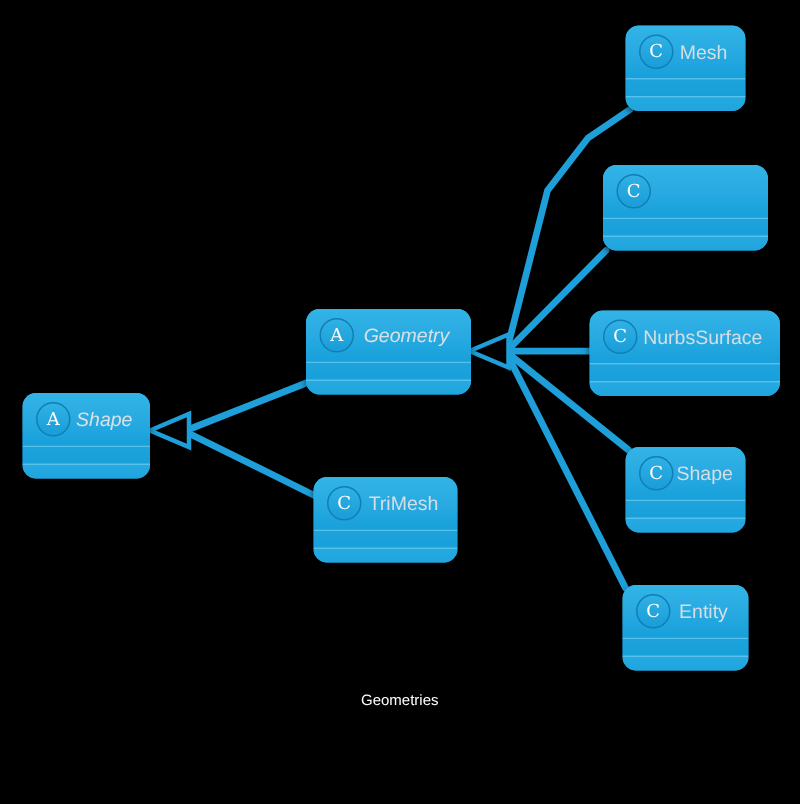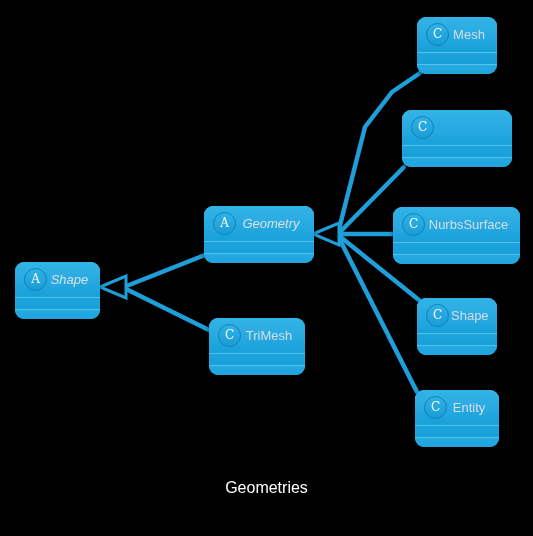--- a/index.html
+++ b/index.html
@@ -84,25 +84,25 @@
     background: linear-gradient(to bottom, #1EA3DC 0%, #17A0DA 100%);
   }
   .node-compartment.last {
     height: 10px;
     background: linear-gradient(to bottom, #25A9E1 0%, #1FA4DD 100%);
   }
 
   #caption {
     position: absolute;
     left: 0;
-    top: 479px;
+    top: 462px;
     width: 533px;
     text-align: center;
     color: #FFFFFF;
-    font-size: 16px;
+    font-size: 10px;
     z-index: 3;
   }
 </style>
 </head>
 <body>
 
 <div id="diagram-canvas">
 
   <svg id="edges-layer" viewBox="0 0 533 536" width="533" height="536" xmlns="http://www.w3.org/2000/svg">
 

